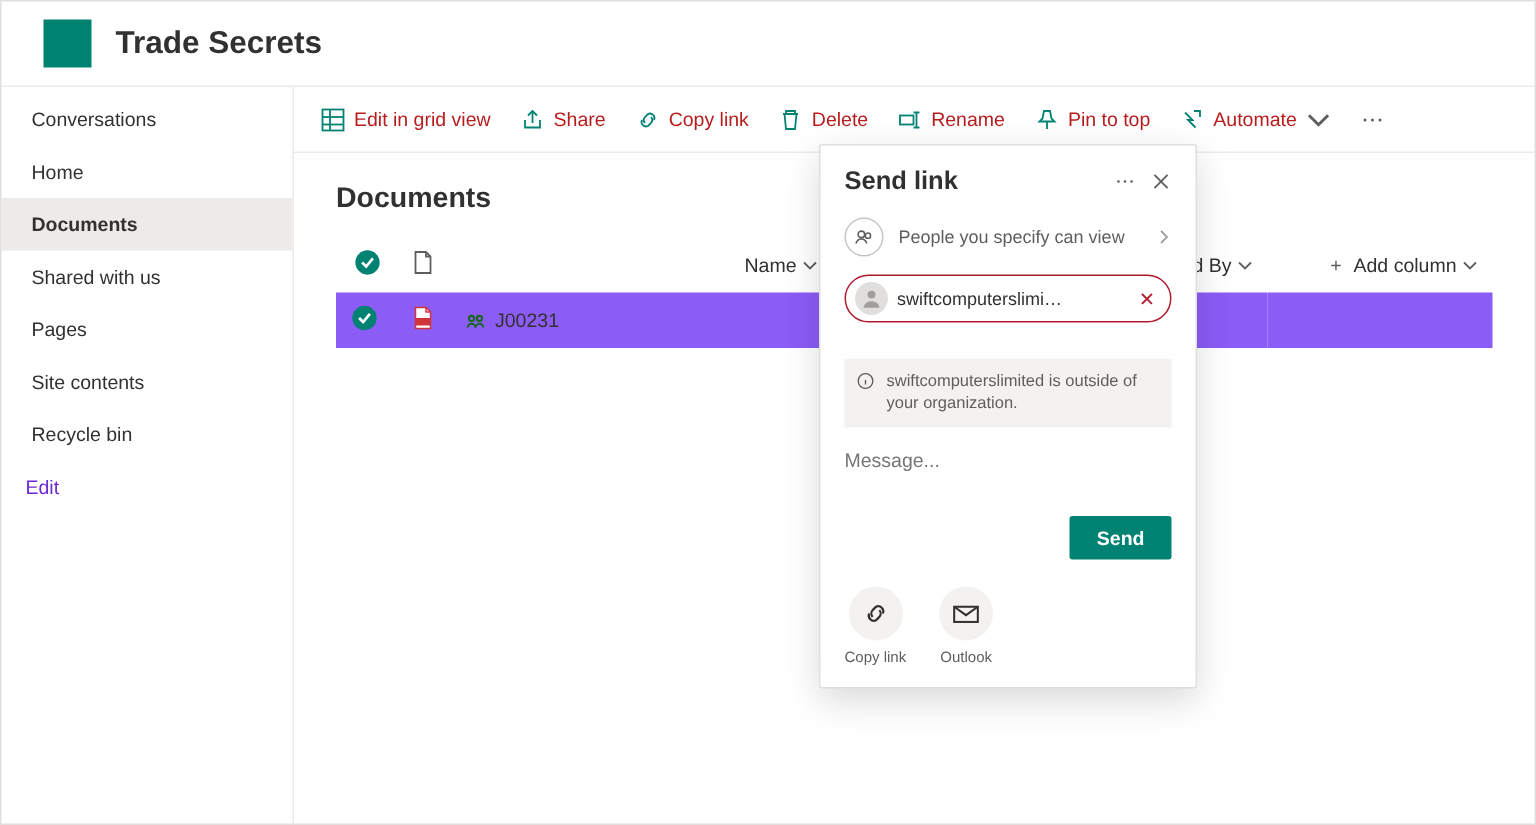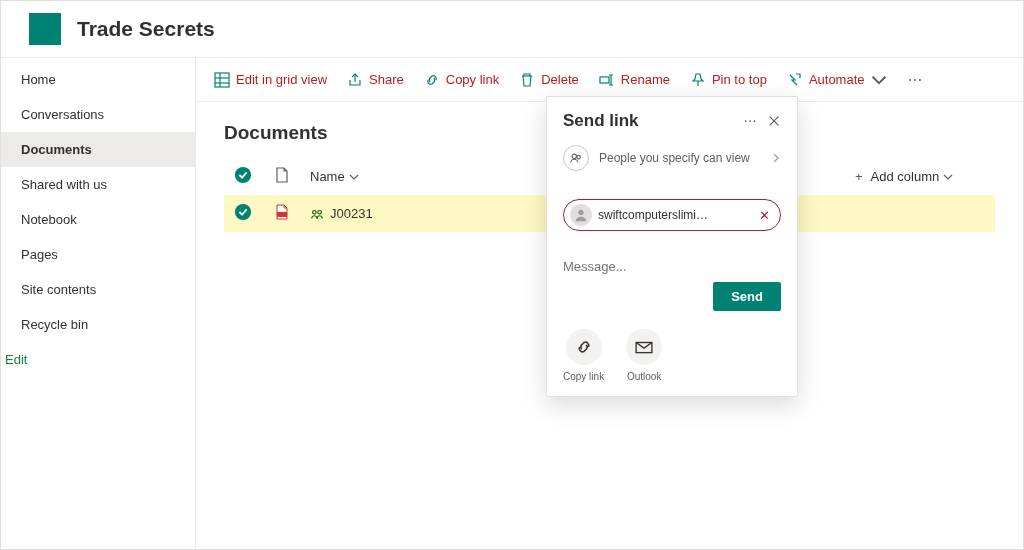--- a/index.html
+++ b/index.html
@@ -5,59 +5,59 @@
     * { box-sizing: border-box; margin: 0; padding: 0; font-family: "Segoe UI", -apple-system, sans-serif; }
     html, body { width: 1024px; height: 550px; background: #fff; overflow: hidden; color:#323130; }
     .app { display:flex; flex-direction:column; width:100%; height:100%; border:1px solid #e1dfdd; }
     .header { display:flex; align-items:center; gap:16px; padding: 12px 28px; border-bottom:1px solid #edebe9; }
     .header-tile { width:32px; height:32px; background:#008272; }
     .header-title { font-size:21px; font-weight:600; color:#323130; }
     .body { display:flex; flex:1; min-height:0; }
     .sidebar { width:195px; border-right:1px solid #edebe9; display:flex; flex-direction:column; padding-top:4px; }
     .sidebar-item { padding:10px 20px; font-size:13px; color:#323130; cursor:pointer; }
     .sidebar-item.active { background:#edebe9; font-weight:600; }
-    .sidebar-edit { padding:10px 4px; font-size:13px; color:#15803d; cursor:pointer; }
+    .sidebar-edit { padding:10px 16px; font-size:13px; color:#6d28d9; cursor:pointer; }
     .main { flex:1; display:flex; flex-direction:column; min-width:0; position:relative; }
     .toolbar { display:flex; align-items:center; gap:4px; padding:6px 10px; border-bottom:1px solid #edebe9; height:44px; }
     .tb-btn { display:inline-flex; align-items:center; gap:6px; padding:6px 8px; font-size:13px; color:#b91c1c; border:none; background:transparent; cursor:pointer; border-radius:2px; }
     .tb-btn svg { width:16px; height:16px; flex:none; }
     .content { padding:20px 28px; }
     .content h2 { font-size:19px; font-weight:600; margin-bottom:14px; }
     .table { width:100%; border-collapse:collapse; font-size:13px; }
-    .table th { text-align:left; font-weight:400; color:#323130; padding:8px 10px; font-size:13px; }
+    .table th { text-align:right; font-weight:400; color:#323130; padding:8px 10px; font-size:13px; }
     .table th .colhead { display:inline-flex; align-items:center; gap:4px; cursor:pointer;}
     .table td { padding:8px 10px; }
-    .table tr.row { background:#fef9c3; }
+    .table tr.row { background:#8b5cf6; }
     .checkcol { width:40px; }
     .iconcol { width:32px; }
     .chevron-down { width:10px; height:10px; }
     .check-circle { width:18px; height:18px; fill:#008272; }
     .doc-icon { width:16px; height:16px; }
     .modal { position:absolute; top:38px; left:350px; width:252px; background:#fff; border:1px solid #e1dfdd; border-radius:2px; box-shadow:0 8px 24px rgba(0,0,0,0.15); padding:14px 16px; z-index:50; }
     .modal-top { display:flex; align-items:center; justify-content:space-between; margin-bottom:14px; }
     .modal-title { font-size:17px; font-weight:600; }
     .modal-top .right { display:flex; gap:10px; align-items:center; }
     .modal-top .right svg { width:14px; height:14px; cursor:pointer; color:#605e5c;}
-    .link-scope { display:flex; align-items:center; gap:10px; font-size:12px; color:#605e5c; margin-bottom:28px; cursor:pointer; }
+    .link-scope { display:flex; align-items:center; gap:10px; font-size:12px; color:#605e5c; margin-bottom:12px; cursor:pointer; }
     .link-scope .scope-icon { width:26px; height:26px; border:1px solid #c8c6c4; border-radius:50%; display:flex; align-items:center; justify-content:center; }
     .link-scope .scope-icon svg { width:14px; height:14px; color:#605e5c; }
     .link-scope .chev { margin-left:auto; color:#a19f9d;}
     .chip-row { border:1px solid #b01b2e; border-radius:16px; padding:4px 6px; display:flex; align-items:center; gap:6px; margin-bottom:24px; }
     .chip-avatar { width:22px; height:22px; border-radius:50%; background:#e1dfdd; display:flex; align-items:center; justify-content:center; color:#605e5c; }
     .chip-avatar svg{ width:14px; height:14px; }
     .chip-text { font-size:12px; color:#323130; flex:1; white-space:nowrap; overflow:hidden; text-overflow:ellipsis; }
     .chip-remove { color:#b01b2e; cursor:pointer; font-size:13px; padding:0 4px;}
     .add-input-wrap { position:relative; display:flex; align-items:center; border-bottom:2px solid #008272; margin-bottom:0px;}
     .add-input { flex:1; border:none; outline:none; font-size:13px; padding:4px 2px; color:#323130; }
     .add-input::placeholder { color:#a19f9d; }
     .add-input-icons { display:flex; gap:6px; color:#605e5c; }
     .add-input-icons svg { width:13px; height:13px; cursor:pointer;}
     .warning-box { background:#f3f2f1; display:flex; gap:8px; padding:8px 8px; font-size:11px; color:#605e5c; line-height:1.35; margin-bottom:10px;}
     .warning-box svg { width:12px; height:12px; flex:none; margin-top:1px; color:#605e5c; }
-    .msg-input { width:100%; border:none; outline:none; font-size:13px; color:#605e5c; padding:4px 0; margin-bottom:4px;}
+    .msg-input { width:100%; border:none; outline:none; font-size:13px; color:#605e5c; padding:4px 0; margin-bottom:26px;}
     .send-row { display:flex; justify-content:flex-end; margin-bottom:18px;}
     .send-btn { background:#008272; color:#fff; border:none; padding:7px 18px; font-size:13px; border-radius:2px; cursor:pointer; font-weight:600;}
     .modal-actions { display:flex; gap:22px; }
     .act { display:flex; flex-direction:column; align-items:center; gap:6px; cursor:pointer; }
     .act .circ { width:36px; height:36px; border-radius:50%; background:#f3f2f1; display:flex; align-items:center; justify-content:center; }
     .act .circ svg { width:18px; height:18px; color:#323130;}
     .act .lbl { font-size:10px; color:#605e5c;}
     .share-ind { width:14px; height:14px; color:#0b6a0b; }
     .row-name { display:flex; align-items:center; gap:6px; color:#323130;}
     .addcol-plus { color:#605e5c; margin-right:4px;}
@@ -66,25 +66,24 @@
 <body>
 
 <div class="app">
   <div class="header">
     <div class="header-tile"></div>
     <div class="header-title">Trade Secrets</div>
   </div>
 
   <div class="body">
     <nav class="sidebar">
+      <div class="sidebar-item">Conversations</div>
       <div class="sidebar-item">Home</div>
-      <div class="sidebar-item">Conversations</div>
       <div class="sidebar-item active">Documents</div>
       <div class="sidebar-item">Shared with us</div>
-      <div class="sidebar-item">Notebook</div>
       <div class="sidebar-item">Pages</div>
       <div class="sidebar-item">Site contents</div>
       <div class="sidebar-item">Recycle bin</div>
       <div class="sidebar-edit">Edit</div>
     </nav>
 
     <div class="main">
       <div class="toolbar">
         <button class="tb-btn">
           <svg viewBox="0 0 16 16" fill="none" stroke="#008272" stroke-width="1.2">
@@ -270,20 +269,28 @@
             <svg viewBox="0 0 16 16" fill="#a19f9d">
                 <circle cx="8" cy="5" r="3"></circle>
                 <path d="M2 15c0-3 3-5 6-5s6 2 6 5z"></path>
               </svg>
           </span>
           <span class="chip-text">swiftcomputerslimi…</span>
           <span class="chip-remove">✕</span>
         </div>
 
 
+        <div class="warning-box">
+          <svg viewBox="0 0 16 16" fill="none" stroke="#605e5c" stroke-width="1.2">
+              <circle cx="8" cy="8" r="6.5"></circle>
+              <line x1="8" y1="5" x2="8" y2="5"></line>
+              <line x1="8" y1="7" x2="8" y2="11"></line>
+            </svg>
+          <span>swiftcomputerslimited is outside of your organization.</span>
+        </div>
 
         <input class="msg-input" placeholder="Message..." style="">
 
         <div class="send-row">
           <button class="send-btn">Send</button>
         </div>
 
         <div class="modal-actions">
           <div class="act">
             <span class="circ">

